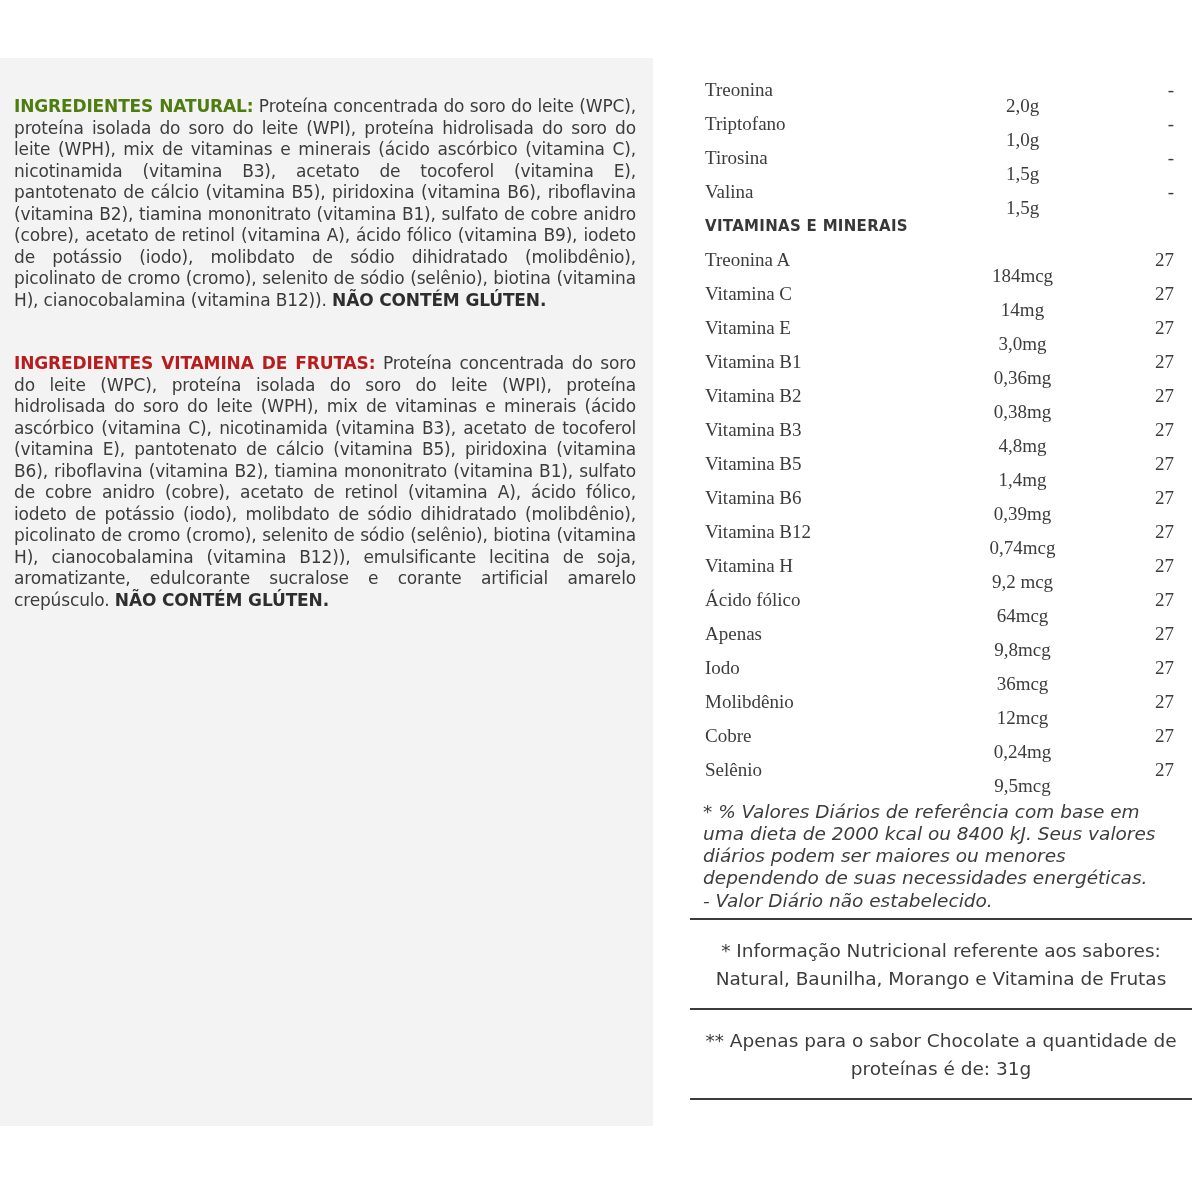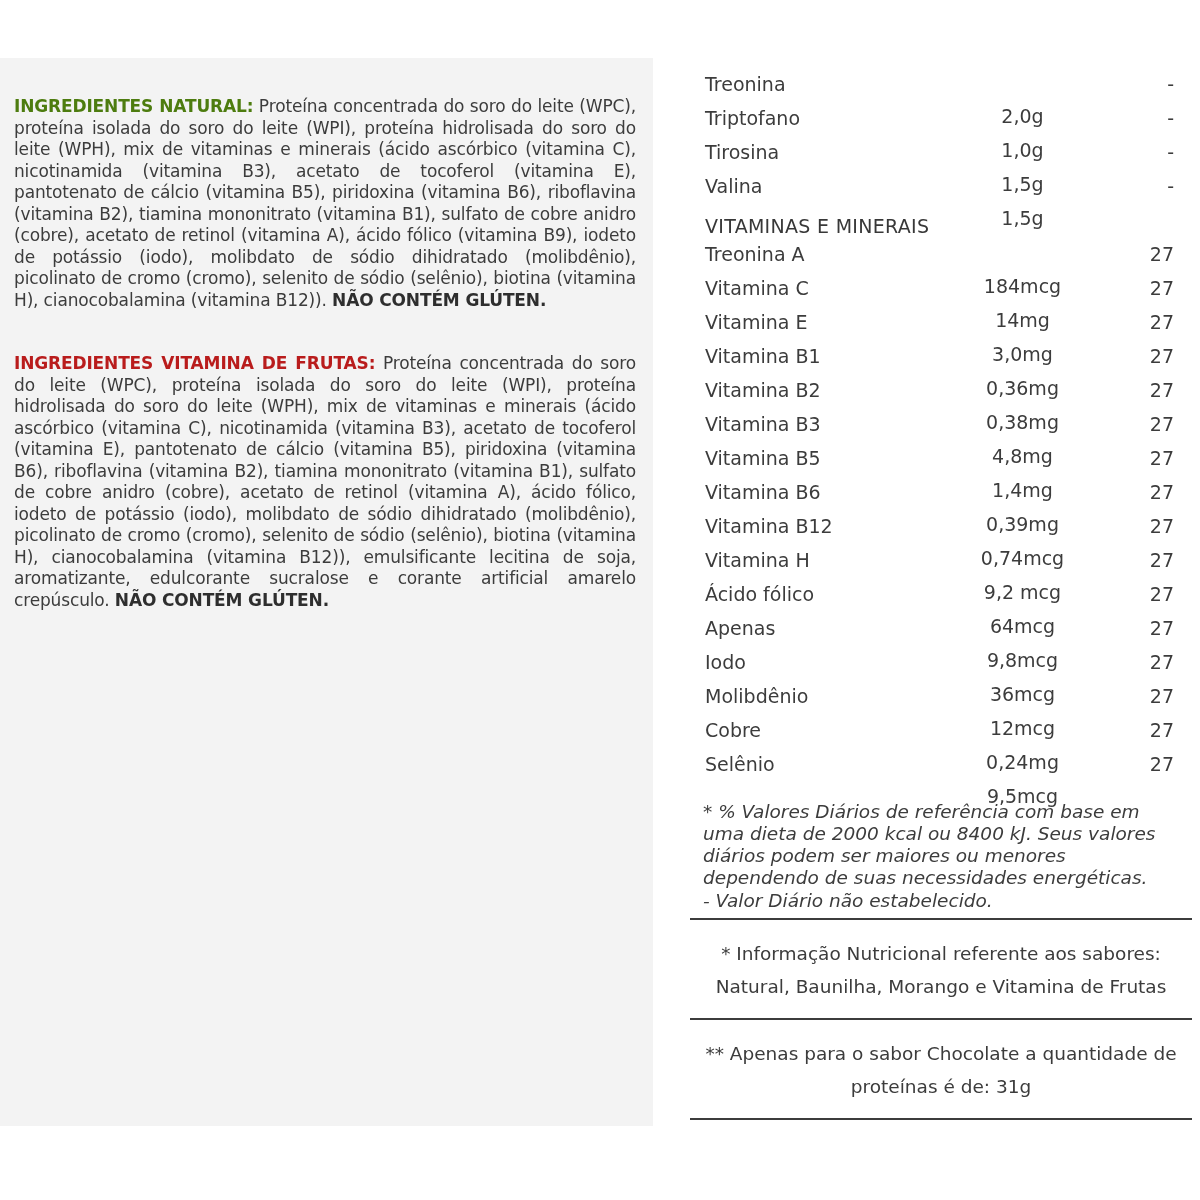--- a/index.html
+++ b/index.html
@@ -37,41 +37,43 @@
   
   .nutrition {
     position: absolute;
     left: 690px;
     top: 73px;
     width: 502px;
     color: #3c3c3c;
   }
   .trow {
     display: flex;
+    align-items: center;
     height: 34px;
     font-size: 19px;
+    font-family: Liberation Serif, serif;
   }
   .c1 {
     width: 250px;
     padding-left: 15px;
     box-sizing: border-box;
     text-align: left;
     white-space: nowrap;
   }
   .c2 { width: 165px; text-align: center; white-space: nowrap; margin-top: 32px; }
   .c3 { flex: 1; text-align: right; padding-right: 18px; box-sizing: border-box; white-space: nowrap; }
 
   .section-header {
     display: flex;
     align-items: center;
     height: 34px;
     padding-left: 15px;
     box-sizing: border-box;
-    font-size: 19px;
-    font-weight: normal;
+    font-size: 15px;
+    font-weight: bold;
     letter-spacing: 0.3px;
     color: #383838;
   }
 
   .footnote {
     margin-top: 14px;
     padding: 0 6px 0 13px;
     font-size: 18.5px;
     line-height: 22px;
     text-align: left;
@@ -80,21 +82,21 @@
   .footnote-dash { margin-top: 1px; }
 
   .rule {
     border-top: 2px solid #3c3c3c;
     height: 0;
     margin-top: 6px;
   }
   .note {
     padding: 17px 8px 15px 8px;
     font-size: 18.5px;
-    line-height: 33px;
+    line-height: 28px;
     text-align: center;
   }
   .note + .rule { margin-top: 0; }
 </style>
 </head>
 <body style="background-color: rgb(255, 255, 255); color: rgb(60, 60, 60);">
 
 <section class="ingredients-panel" style="background-color: rgb(243, 243, 243);">
 
   <p class="ing-paragraph">

